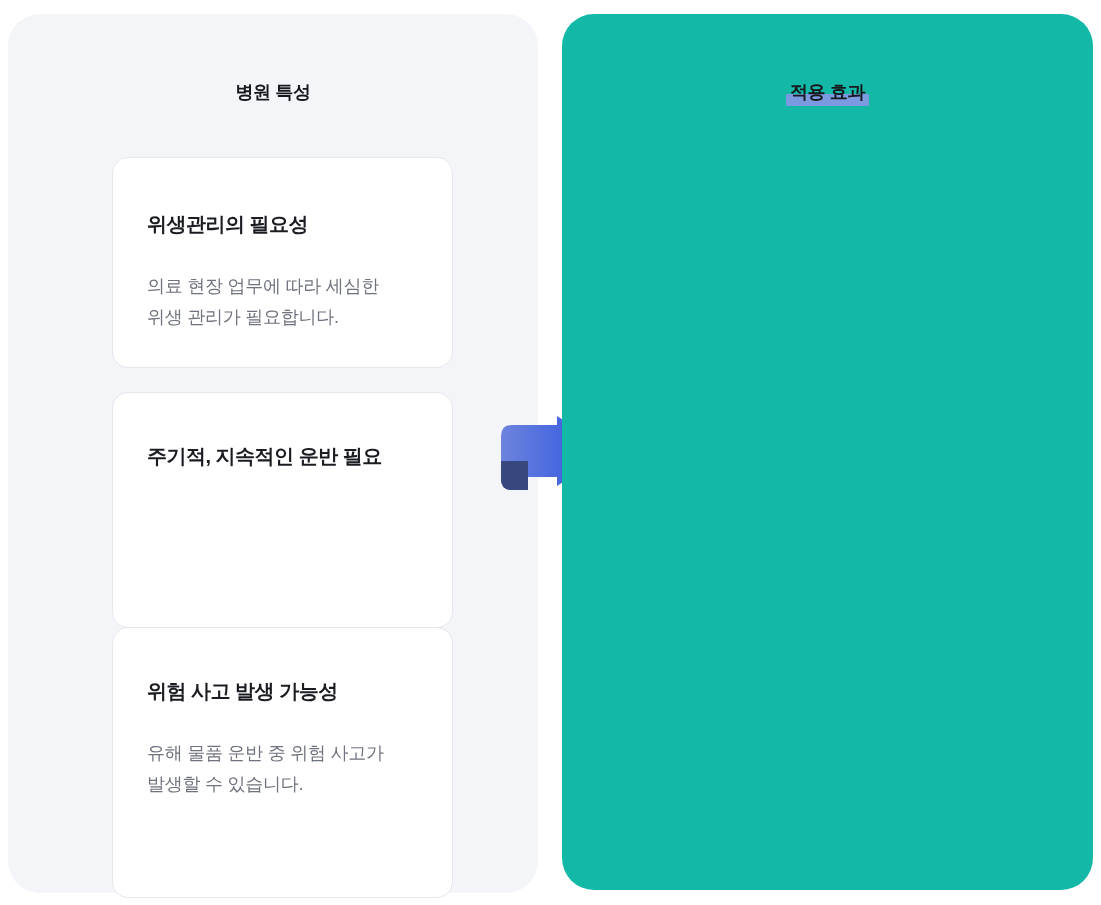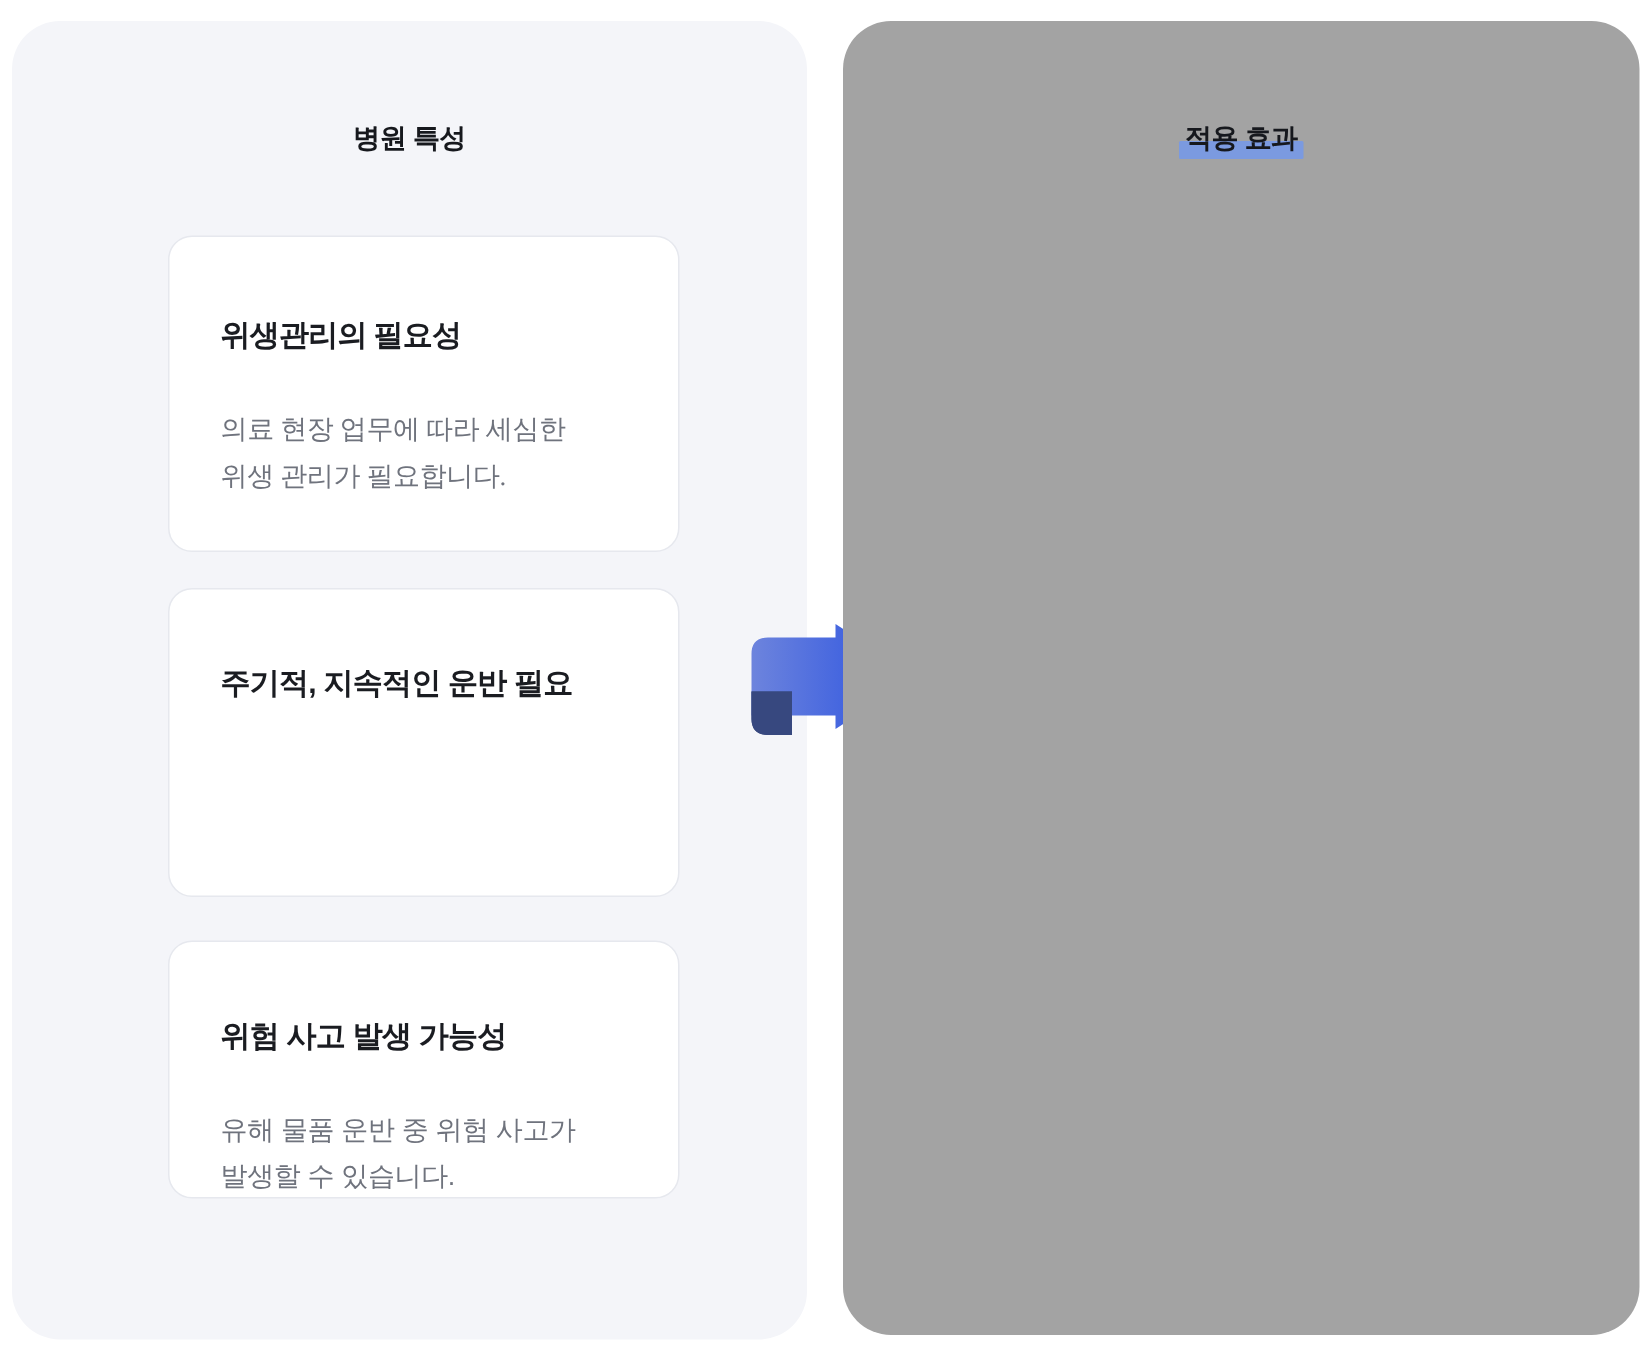--- a/index.html
+++ b/index.html
@@ -32,21 +32,21 @@
     width: 530px;
     height: 879px;
     background: #f4f5f9;
   }
 
   .panel-right {
     left: 562px;
     top: 14px;
     width: 531px;
     height: 876px;
-    background: #a3a3a3;
+    background: #14b8a6;
   }
 
   
   .panel-heading {
     position: absolute;
     left: 0;
     right: 0;
     text-align: center;
     font-size: 18px;
     font-weight: bold;
@@ -107,23 +107,23 @@
     right: 18px;
     font-size: 18px;
     font-weight: normal;
     color: #6f737d;
     line-height: 1.72;
     letter-spacing: -0.25px;
     white-space: pre-line;
   }
 
   
-  .lc1 { top: 143px; height: 211px; font-family: Liberation Serif, serif; }
-  .lc2 { top: 378px; height: 206px; }
-  .lc3 { top: 613px; height: 172px; }
+  .lc1 { top: 143px; height: 211px; }
+  .lc2 { top: 378px; height: 236px; }
+  .lc3 { top: 613px; height: 271px; }
 
   .lc1 .card-title { top: 53px; }
   .lc1 .card-body  { top: 113px; }
   .lc2 .card-title { top: 50px; }
   .lc2 .card-body  { top: 110px; }
   .lc3 .card-title { top: 50px; }
   .lc3 .card-body  { top: 110px; }
 
   
   .arrow-connector {

